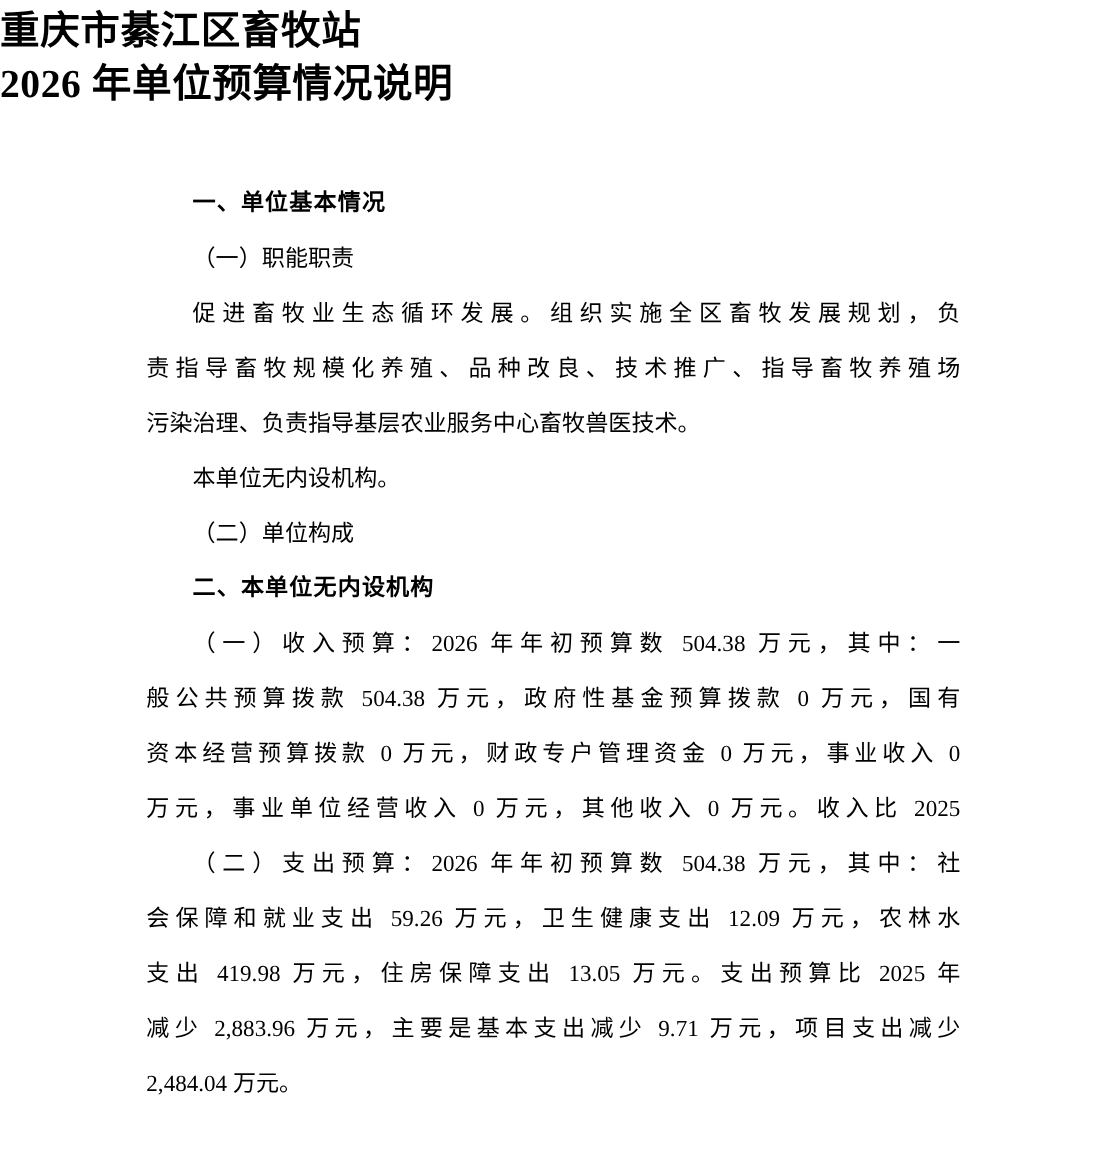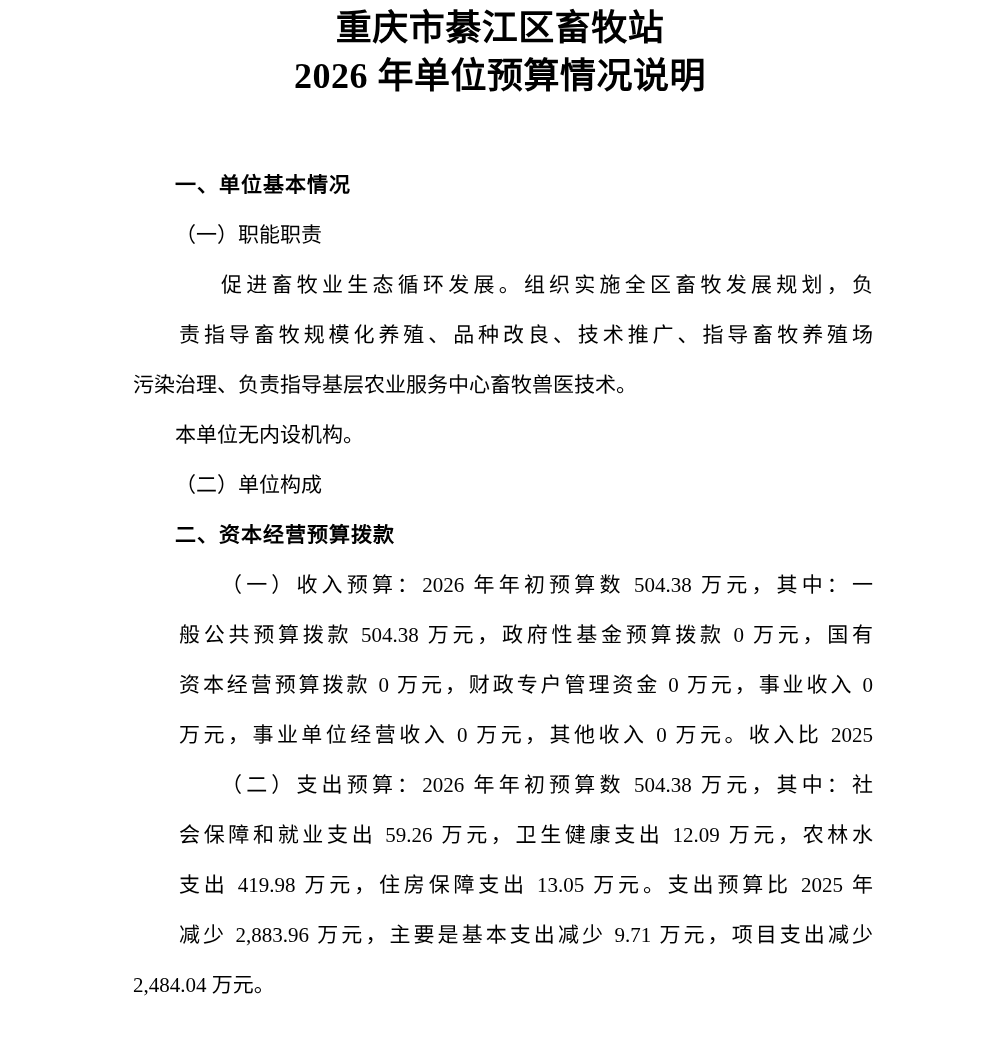--- a/index.html
+++ b/index.html
@@ -14,21 +14,20 @@
     background: #ffffff;
     color: #000000;
     overflow: hidden;
     font-family: "Liberation Serif", "DejaVu Serif", serif;
   }
   .doc-title {
     position: absolute;
     top: 4px;
     left: 0;
     width: 1000px;
-    text-align: center;
     font-size: 36px;
     line-height: 48px;
     font-weight: bold;
     font-family: "Liberation Serif", "DejaVu Serif", serif;
     letter-spacing: 0.5px;
   }
   .doc-body {
     position: absolute;
     top: 160px;
     left: 133px;
@@ -38,21 +37,20 @@
     height: 50px;
     line-height: 50px;
     font-size: 21px;
     white-space: nowrap;
   }
   .line.fill {
     white-space: normal;
     text-align: justify;
     text-align-last: justify;
     text-justify: inter-ideograph;
-    margin-left: 46px;
   }
   .line.indent, .line.h2, .line.h3 {
     text-indent: 2em;
   }
   .line.h2 {
     font-weight: bold;
     font-family: "Liberation Sans", "DejaVu Sans", sans-serif;
     letter-spacing: 1px;
   }
   .line.h3 {
@@ -71,21 +69,21 @@
     <div>2026 年单位预算情况说明</div>
   </div>
   <div class="doc-body">
       <div class="line h2">一、单位基本情况</div>
       <div class="line h3">（一）职能职责</div>
       <div class="line body indent fill">促进畜牧业生态循环发展。组织实施全区畜牧发展规划，负</div>
       <div class="line body fill">责指导畜牧规模化养殖、品种改良、技术推广、指导畜牧养殖场</div>
       <div class="line body">污染治理、负责指导基层农业服务中心畜牧兽医技术。</div>
       <div class="line body indent">本单位无内设机构。</div>
       <div class="line h3">（二）单位构成</div>
-      <div class="line h2">二、资本经营预算拨款</div>
+      <div class="line h2">二、本单位无内设机构</div>
       <div class="line body indent fill">（一）收入预算：2026 年年初预算数 504.38 万元，其中：一</div>
       <div class="line body fill">般公共预算拨款 504.38 万元，政府性基金预算拨款 0 万元，国有</div>
       <div class="line body fill">资本经营预算拨款 0 万元，财政专户管理资金 0 万元，事业收入 0</div>
       <div class="line body fill">万元，事业单位经营收入 0 万元，其他收入 0 万元。收入比 2025</div>
       <div class="line body indent fill">（二）支出预算：2026 年年初预算数 504.38 万元，其中：社</div>
       <div class="line body fill">会保障和就业支出 59.26 万元，卫生健康支出 12.09 万元，农林水</div>
       <div class="line body fill">支出 419.98 万元，住房保障支出 13.05 万元。支出预算比 2025 年</div>
       <div class="line body fill">减少 2,883.96 万元，主要是基本支出减少 9.71 万元，项目支出减少</div>
       <div class="line body">2,484.04 万元。</div>
     </div>

